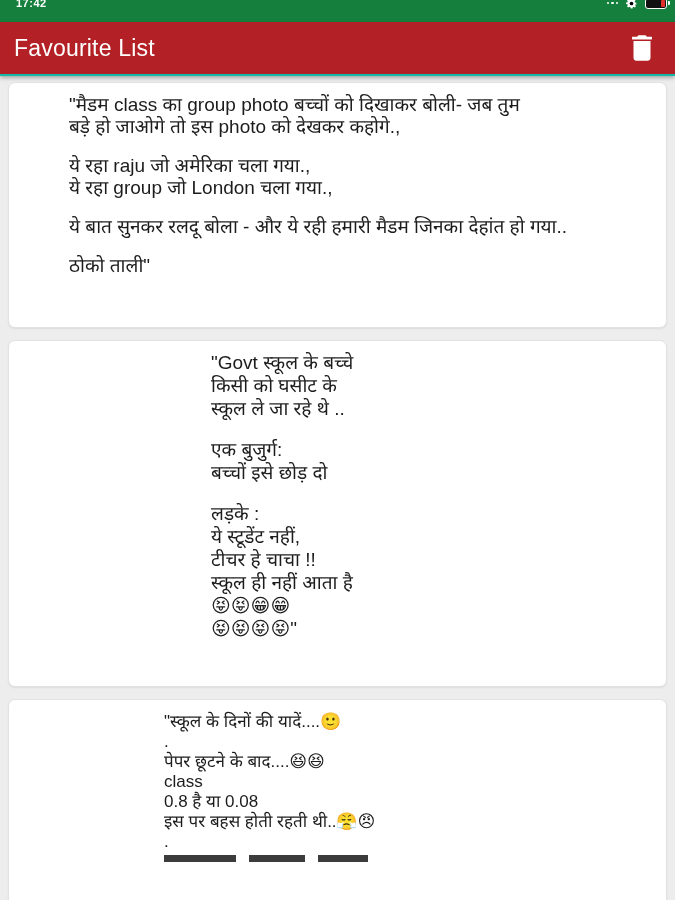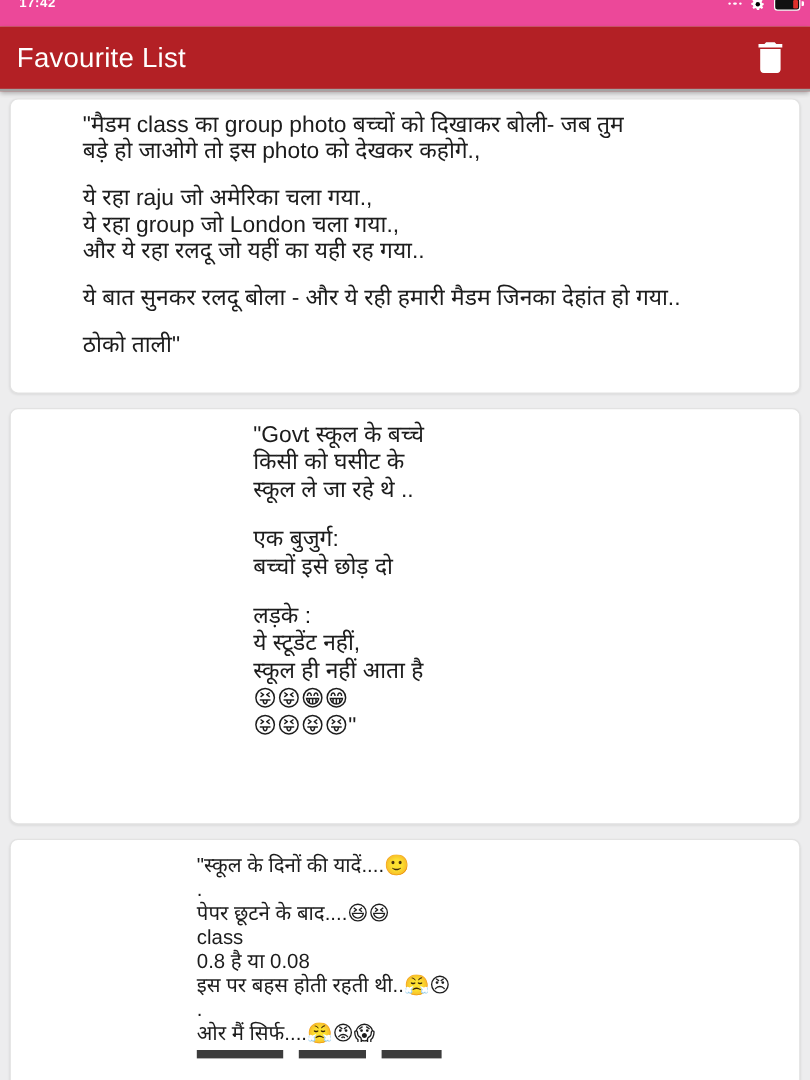--- a/index.html
+++ b/index.html
@@ -6,21 +6,21 @@
   .screen{
     position:relative;
     width:675px;height:900px;
     margin:0 auto;
     background:#ededee;
     overflow:hidden;
     font-family:"Liberation Sans","DejaVu Sans",sans-serif;
   }
   
   .status-bar{
-    height:22px;background:#ec4899;color:#fff;
+    height:22px;background:#15803d;color:#fff;
     display:flex;align-items:center;justify-content:space-between;
     padding:0 8px 16px 16px;box-sizing:border-box;
   }
   .status-time{font-size:11px;font-weight:bold;letter-spacing:.5px;}
   .status-right{display:flex;align-items:center;gap:7px;}
   .dots{display:flex;gap:2px;align-items:center;}
   .dots i{width:2.5px;height:2.5px;border-radius:50%;background:#fff;display:block;}
   .battery{
     position:relative;width:22px;height:11px;
     border:1.5px solid #fff;border-radius:3px;box-sizing:border-box;
@@ -30,21 +30,21 @@
     content:"";position:absolute;right:-4px;top:2px;width:2.5px;height:4px;
     background:#fff;border-radius:0 1px 1px 0;
   }
   .battery .charge{
     position:absolute;right:1px;top:1px;bottom:1px;width:4px;
     background:#e0312b;border-radius:1px;
   }
   
   .app-bar{
     height:54px;background:#b32025;
-    border-bottom:2px solid #a3a3a3;
+    border-bottom:2px solid #14b8a6;
     display:flex;align-items:center;
     padding:0 16px 0 14px;box-sizing:border-box;
     box-shadow:0 2px 4px rgba(0,0,0,.30);
     position:relative;z-index:2;
   }
   .app-title{color:#fff;font-size:23px;letter-spacing:.2px;}
   .app-bar .spacer{flex:1;}
   .trash-btn{display:flex;align-items:center;justify-content:center;cursor:pointer;}
   
   .content{padding:6px 8px 0;display:flex;flex-direction:column;gap:12px;}
@@ -107,51 +107,50 @@
   </div>
 
   <div class="content">
 
     <div class="card c1">
       <div class="line">"मैडम class का group photo बच्चों को दिखाकर बोली- जब तुम</div>
       <div class="line">बड़े हो जाओगे तो इस photo को देखकर कहोगे.,</div>
       <div class="gap"></div>
       <div class="line">ये रहा raju जो अमेरिका चला गया.,</div>
       <div class="line">ये रहा group जो London चला गया.,</div>
-      <div class="line">और ये रहा रलदू जो यहीं का यही रह गया..</div>
       <div class="gap"></div>
       <div class="line">ये बात सुनकर रलदू बोला - और ये रही हमारी मैडम जिनका देहांत हो गया..</div>
       <div class="gap"></div>
       <div class="line">ठोको ताली"</div>
     </div>
 
     <div class="card c2">
       <div class="line">"Govt स्कूल के बच्चे</div>
       <div class="line">किसी को घसीट के</div>
       <div class="line">स्कूल ले जा रहे थे ..</div>
       <div class="gap"></div>
       <div class="line">एक बुजुर्ग:</div>
       <div class="line">बच्चों इसे छोड़ दो</div>
       <div class="gap"></div>
       <div class="line">लड़के :</div>
       <div class="line">ये स्टूडेंट नहीं,</div>
+      <div class="line">टीचर हे चाचा !!</div>
       <div class="line">स्कूल ही नहीं आता है</div>
       <div class="line">😝😝😁😁</div>
       <div class="line">😝😝😝😝"</div>
     </div>
 
     <div class="card c3">
       <div class="line">"स्कूल के दिनों की यादें....🙂</div>
       <div class="line">.</div>
       <div class="line">पेपर छूटने के बाद....😆😆</div>
       <div class="line">class</div>
       <div class="line">0.8 है या 0.08</div>
       <div class="line">इस पर बहस होती रहती थी..😤😠</div>
       <div class="line">.</div>
-      <div class="line">ओर मैं सिर्फ....😤😡😱</div>
       <div class="truncated-row">
         <span class="tbar b1"></span>
           <span class="tbar b2"></span>
           <span class="tbar b3"></span>
       </div>
     </div>
 
   </div>
 </div>
 

